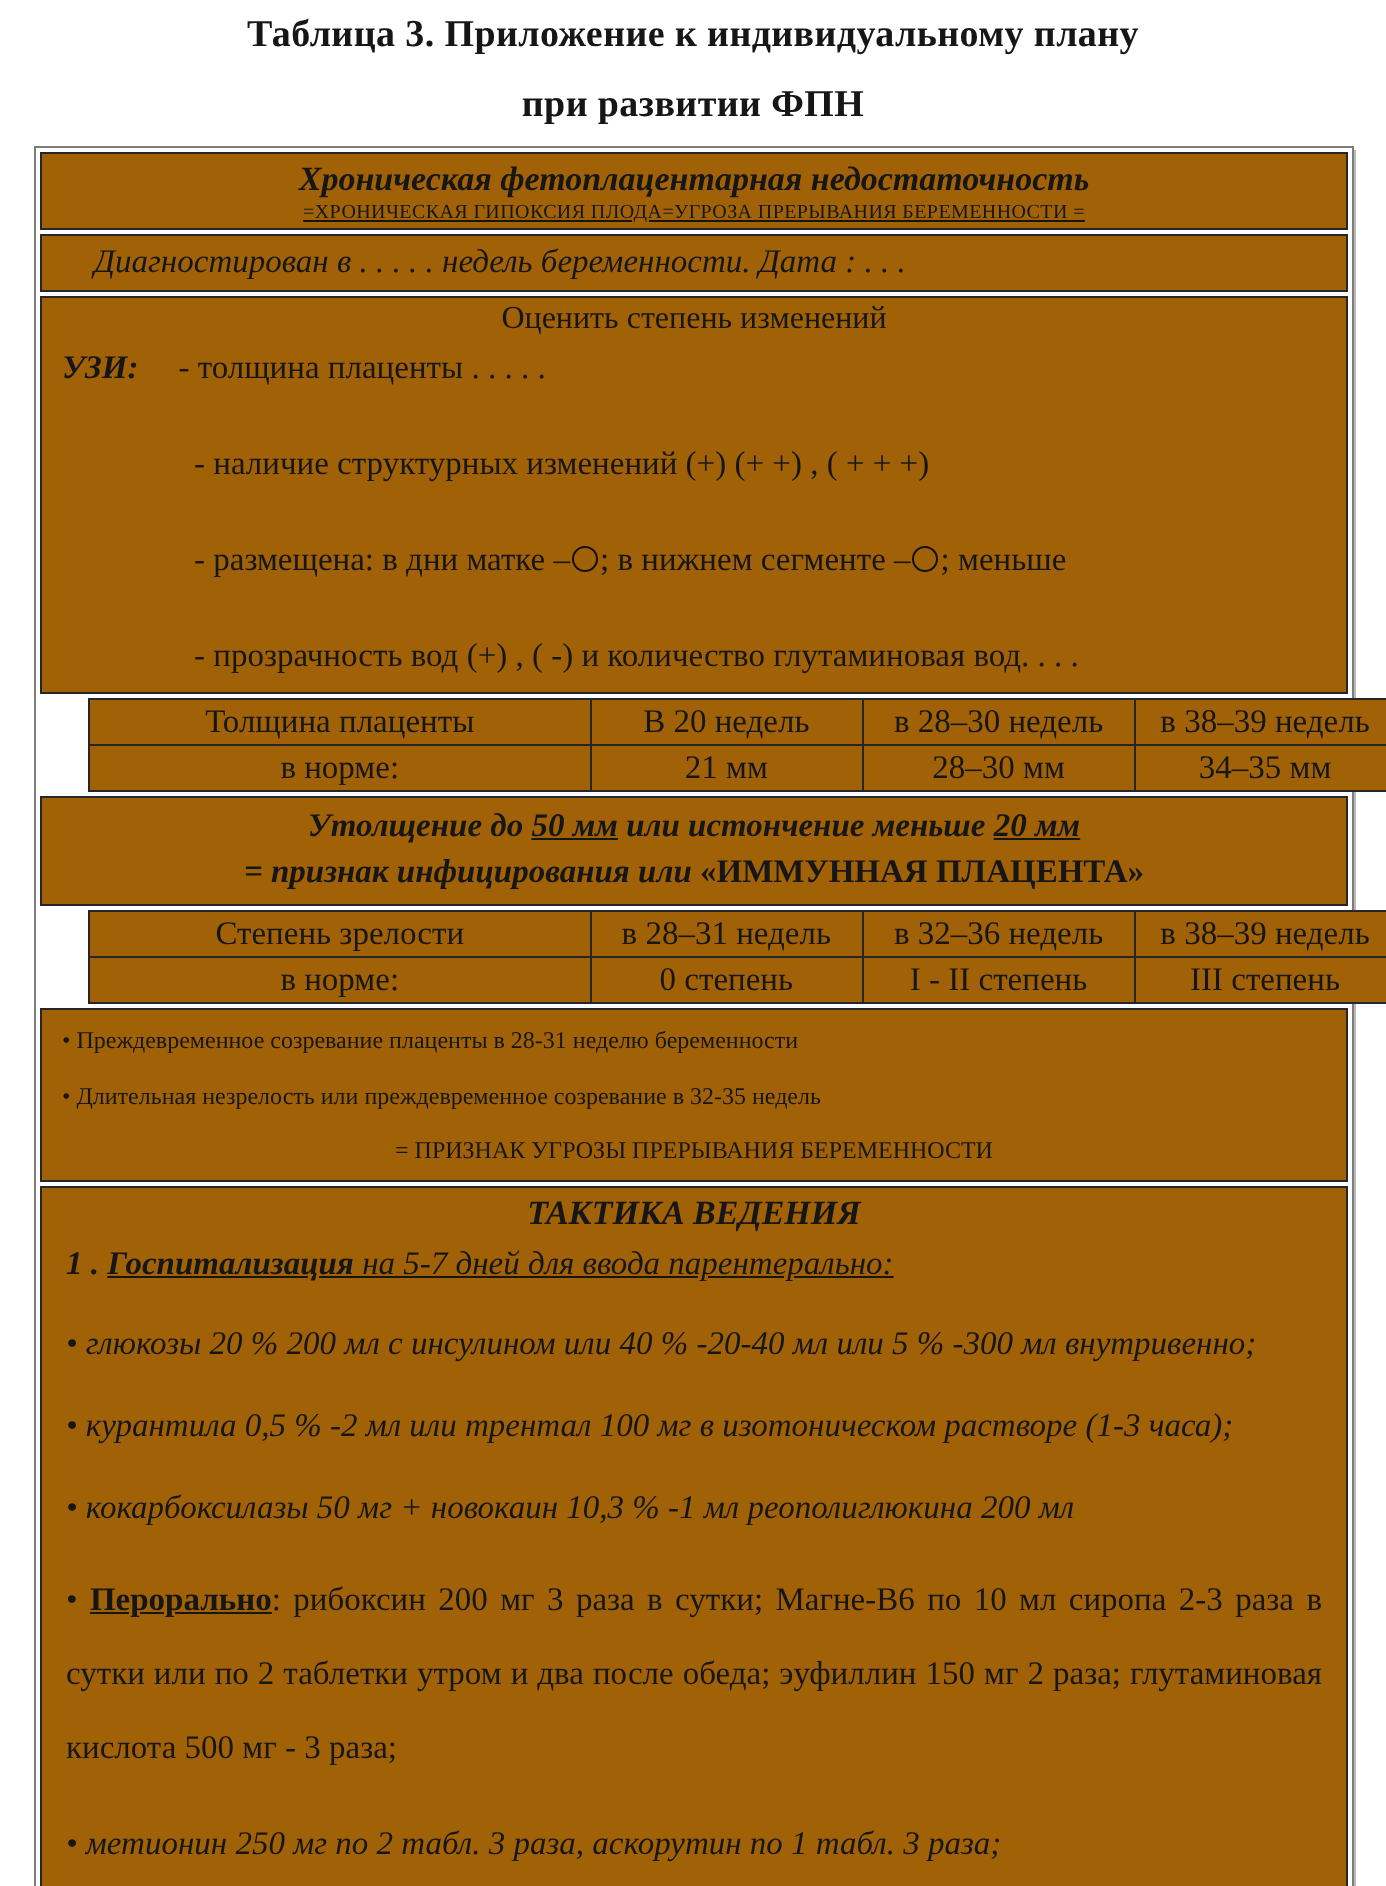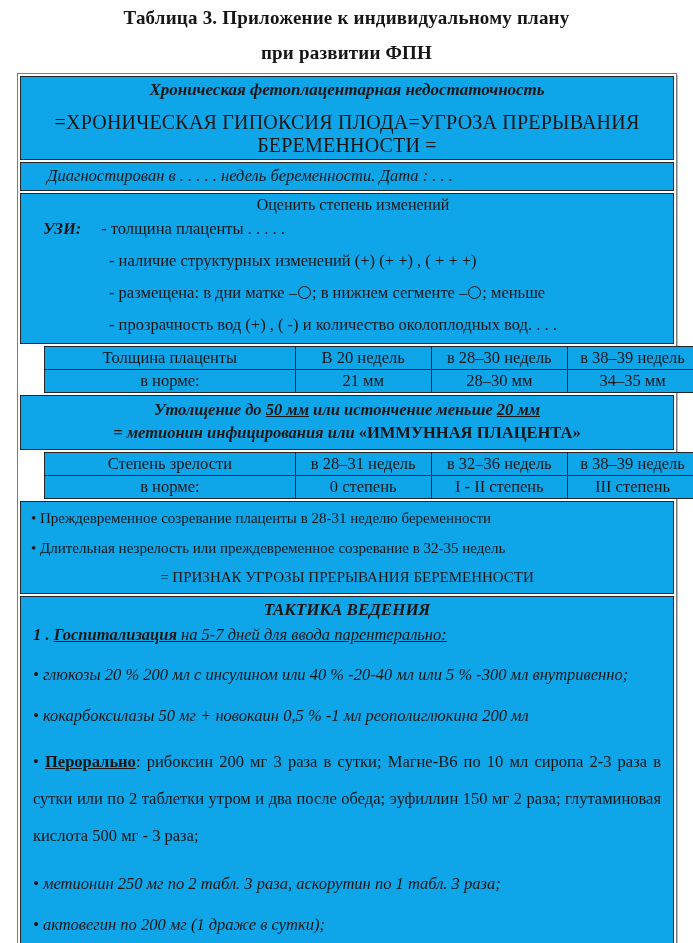--- a/index.html
+++ b/index.html
@@ -5,48 +5,48 @@
   html,body{margin:0;padding:0;}
   body{
     width:693px;height:943px;overflow:hidden;background:#ffffff;
     font-family:"Liberation Serif","DejaVu Serif",serif;color:#161616;
     -webkit-font-smoothing:antialiased;
   }
   .title{ text-align:center;font-weight:700;font-size:19px;padding-top:7px;letter-spacing:.2px;}
   .title2{ padding-top:13px;}
   .doc{ margin:9px 16px 0 17px;border:1px solid #7d7d7d;padding:2px;background:#fff;
         box-shadow:1px 2px 0 #b9b9b9;}
-  .sec{ border:1px solid #262626;margin-bottom:2px;background:#0ea5e9;}
+  .sec{ border:1px solid #262626;margin-bottom:2px;background:#a16207;}
   .sec:last-child{margin-bottom:0;}
   
   .secA{ text-align:center;padding:3px 4px 2px;}
   .hdr1{ font-weight:700;font-style:italic;font-size:17px;}
-  .hdr2{ font-size:20px;letter-spacing:.2px;margin-top:11px;}
+  .hdr2{ font-size:10px;letter-spacing:.2px;margin-top:1px;text-decoration:underline;}
   
   .secB .diag{ font-style:italic;font-size:16.5px;padding:3px 6px 4px 26px;}
   
-  .secC{ padding:2px 10px 8px 22px;font-size:16.5px;}
+  .secC{ padding:2px 10px 8px 10px;font-size:16.5px;}
   .assess{ text-align:center;font-size:16px;}
   .uzi-line{ margin-top:5px;}
   .uzi-label{ font-weight:700;font-style:italic;margin-right:20px;}
   .it{ }
-  .ind{ margin-left:66px;margin-top:12px;line-height:20px;}
+  .ind{ margin-left:66px;margin-top:28px;line-height:20px;}
   .circle{ display:inline-block;width:11px;height:11px;border:1.5px solid #111;
            border-radius:50%;vertical-align:-1px;margin:0 1px;}
   
   table.tbl{ width:100%;border-collapse:collapse;table-layout:fixed;font-size:16.5px;}
   table.tbl td{ border:1px solid #262626;text-align:center;padding:1px 2px;height:18px;}
   table.sec{ border:1px solid #262626;margin-left:24px;}
   
   .secE{ text-align:center;font-weight:700;font-style:italic;font-size:16.5px;padding:4px 6px 6px;}
   .u{ text-decoration:underline;}
   .capsbold{ font-style:normal;}
   .secE .l2{ margin-top:3px;}
   
-  .secG{ padding:5px 10px 7px;font-size:15px;}
+  .secG{ padding:5px 10px 7px;font-size:12px;}
   .sign-bullet{ margin-top:3px;}
   .sign-bullet + .sign-bullet{ margin-top:13px;}
   .conclusion{ text-align:center;margin-top:12px;}
   
   .secH{ padding:3px 12px 8px;font-size:16.5px;}
   .tactics-heading{ text-align:center;font-weight:700;font-style:italic;font-size:17px;}
   .hosp{ font-style:italic;margin-top:5px;}
   .hosp .num{ font-weight:700;}
   .hosp .b{ font-weight:700;}
   .tac-bullet{ font-style:italic;margin-top:19px;line-height:22px;}
@@ -73,21 +73,21 @@
 
     <div class="sec secC">
       <div class="assess">Оценить степень изменений</div>
       <div class="uzi-line">
         <span class="uzi-label">УЗИ:</span><span class="it">- толщина плаценты . . . . .</span>
       </div>
       <div class="it ind">- наличие структурных изменений (+) (+ +) , ( + + +)</div>
       <div class="it ind">
         <span>- размещена:  в дни матке –</span><span class="circle"></span><span>;  в нижнем сегменте –</span><span class="circle"></span><span>;  меньше</span>
       </div>
-      <div class="it ind">- прозрачность вод (+) , ( -) и  количество околоплодных вод. . . .</div>
+      <div class="it ind">- прозрачность вод (+) , ( -) и  количество глутаминовая вод. . . .</div>
     </div>
 
     <table class="sec tbl">
       <colgroup>
           <col style="width:38.4%">
           <col style="width:20.8%">
           <col style="width:20.9%">
           <col style="width:19.9%">
         </colgroup>
       <tbody>
@@ -104,21 +104,21 @@
           <td>34–35 мм</td>
         </tr>
       </tbody>
     </table>
 
     <div class="sec secE">
       <div>
         <span>Утолщение до </span><span class="u">50 мм</span><span> или истончение меньше </span><span class="u">20 мм</span>
       </div>
       <div class="l2">
-        <span>=  метионин инфицирования или  </span><span class="capsbold">«ИММУННАЯ ПЛАЦЕНТА»</span>
+        <span>=  признак инфицирования или  </span><span class="capsbold">«ИММУННАЯ ПЛАЦЕНТА»</span>
       </div>
     </div>
 
     <table class="sec tbl">
       <colgroup>
           <col style="width:38.4%">
           <col style="width:20.8%">
           <col style="width:20.9%">
           <col style="width:19.9%">
         </colgroup>
@@ -143,21 +143,22 @@
       <div class="sign-bullet">• Длительная незрелость или преждевременное созревание в 32-35 недель</div>
       <div class="conclusion">= ПРИЗНАК УГРОЗЫ ПРЕРЫВАНИЯ БЕРЕМЕННОСТИ</div>
     </div>
 
     <div class="sec secH">
       <div class="tactics-heading">ТАКТИКА ВЕДЕНИЯ</div>
       <div class="hosp">
         <span class="num">1 . </span><span class="u"><span class="b">Госпитализация</span><span> на 5-7 дней для ввода парентерально:</span></span>
       </div>
       <div class="tac-bullet">• глюкозы 20 % 200 мл с инсулином или 40 % -20-40 мл или 5 % -300 мл внутривенно;</div>
-      <div class="tac-bullet">• кокарбоксилазы 50 мг + новокаин 0,5 % -1 мл реополиглюкина 200 мл</div>
+      <div class="tac-bullet">• курантила 0,5 % -2 мл или трентал 100 мг в изотоническом растворе (1-3 часа);</div>
+      <div class="tac-bullet">• кокарбоксилазы 50 мг + новокаин 10,3 % -1 мл реополиглюкина 200 мл</div>
       <div class="oral">
         <span>• </span><span class="b">Перорально</span><span>: рибоксин 200 мг 3 раза в сутки; Магне-В6 по 10 мл сиропа 2-3 раза в сутки или по 2 таблетки утром и два после обеда; эуфиллин 150 мг 2 раза; глутаминовая кислота 500 мг - 3 раза;</span>
       </div>
       <div class="tac-bullet">• метионин 250 мг по 2 табл. 3 раза, аскорутин по 1 табл. 3 раза;</div>
       <div class="tac-bullet">• актовегин по 200 мг (1 драже в сутки);</div>
 
     </div>
 
   </div>
 </div>

